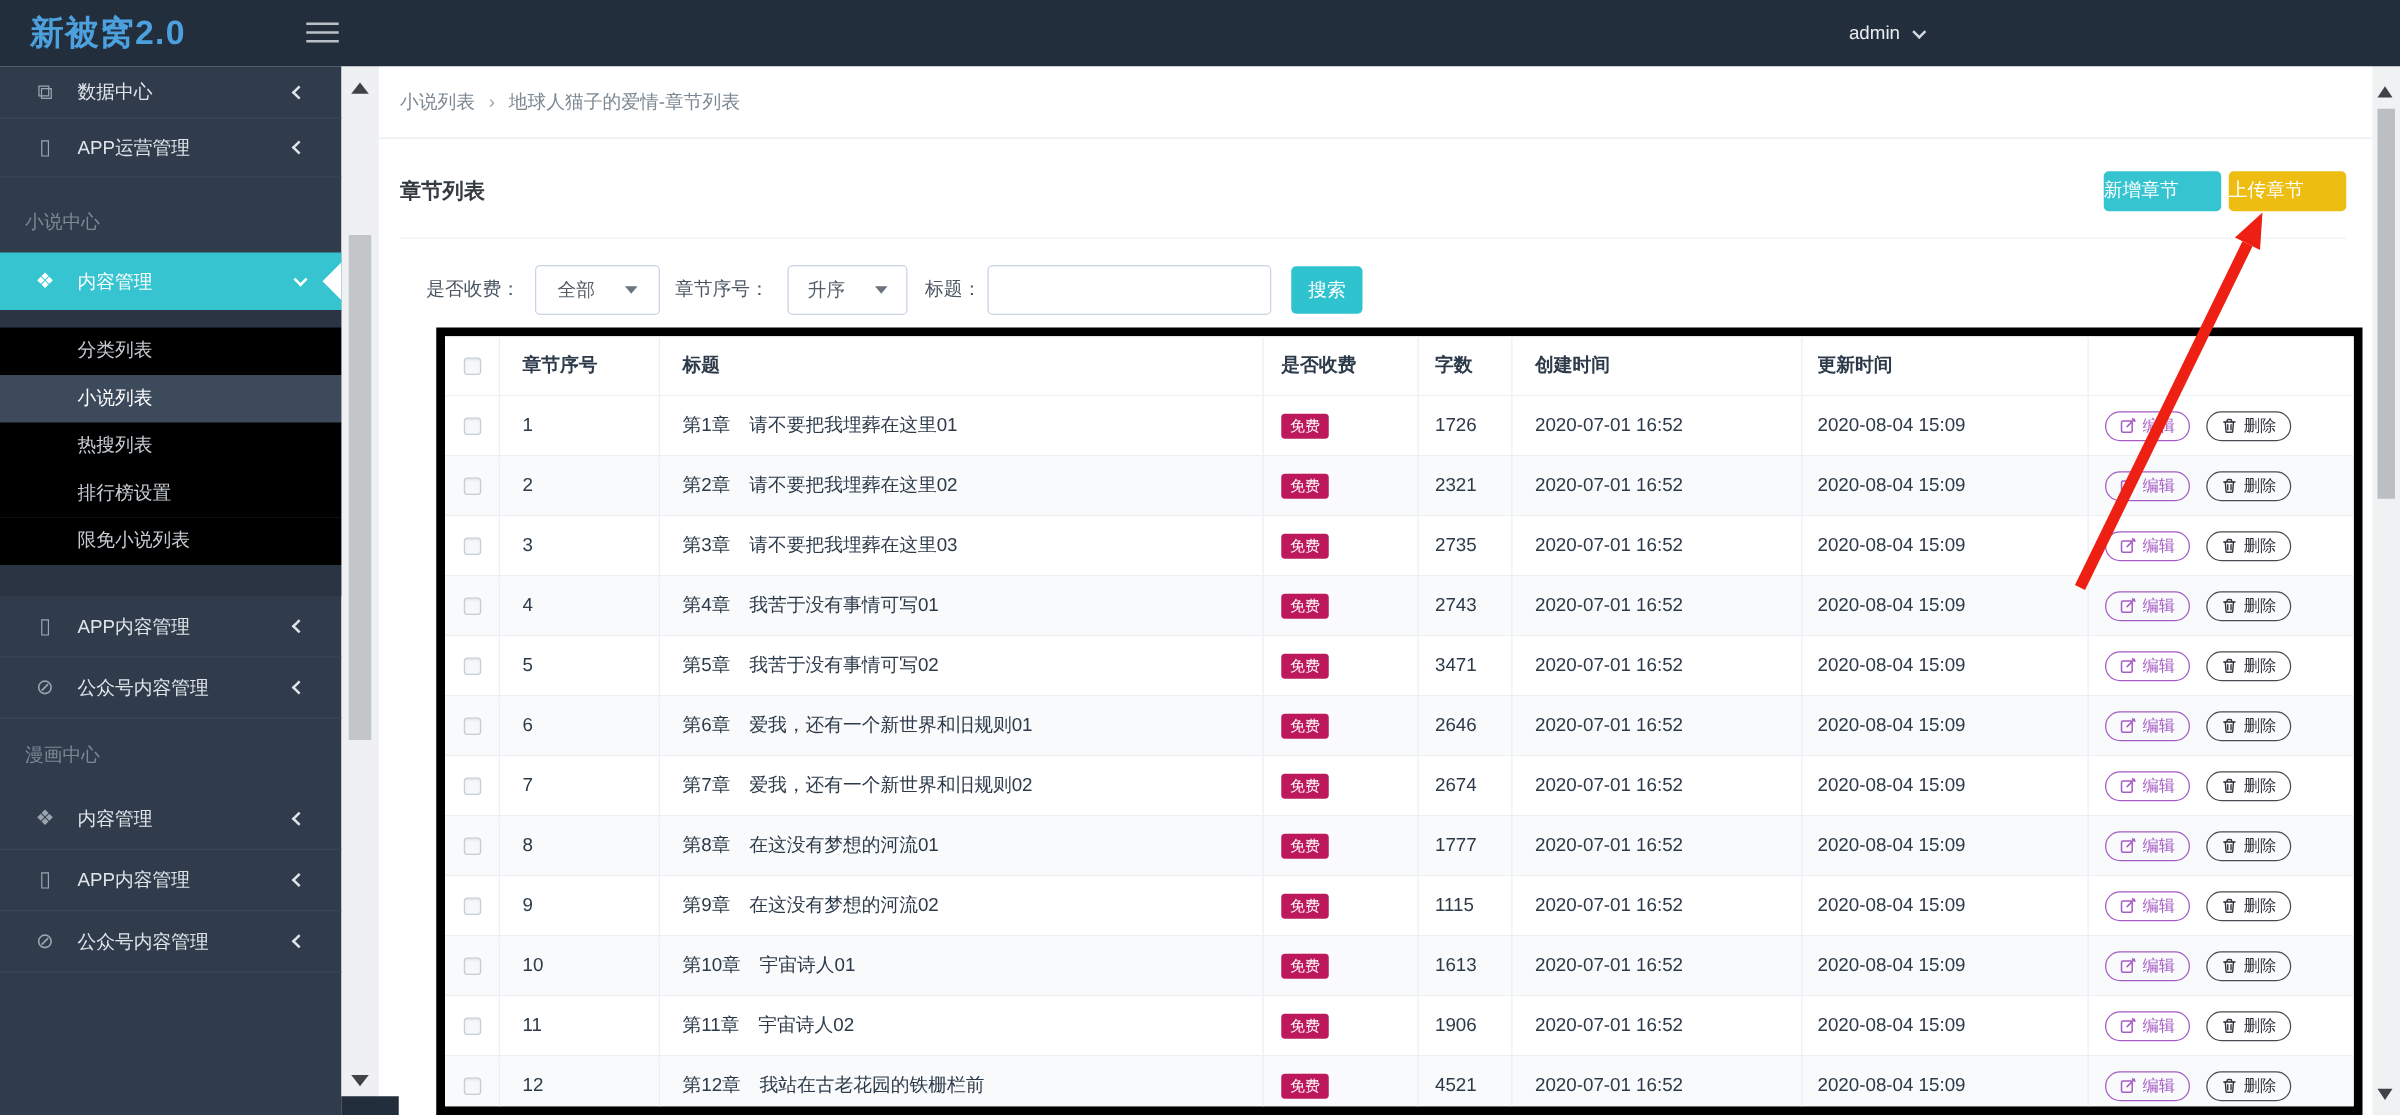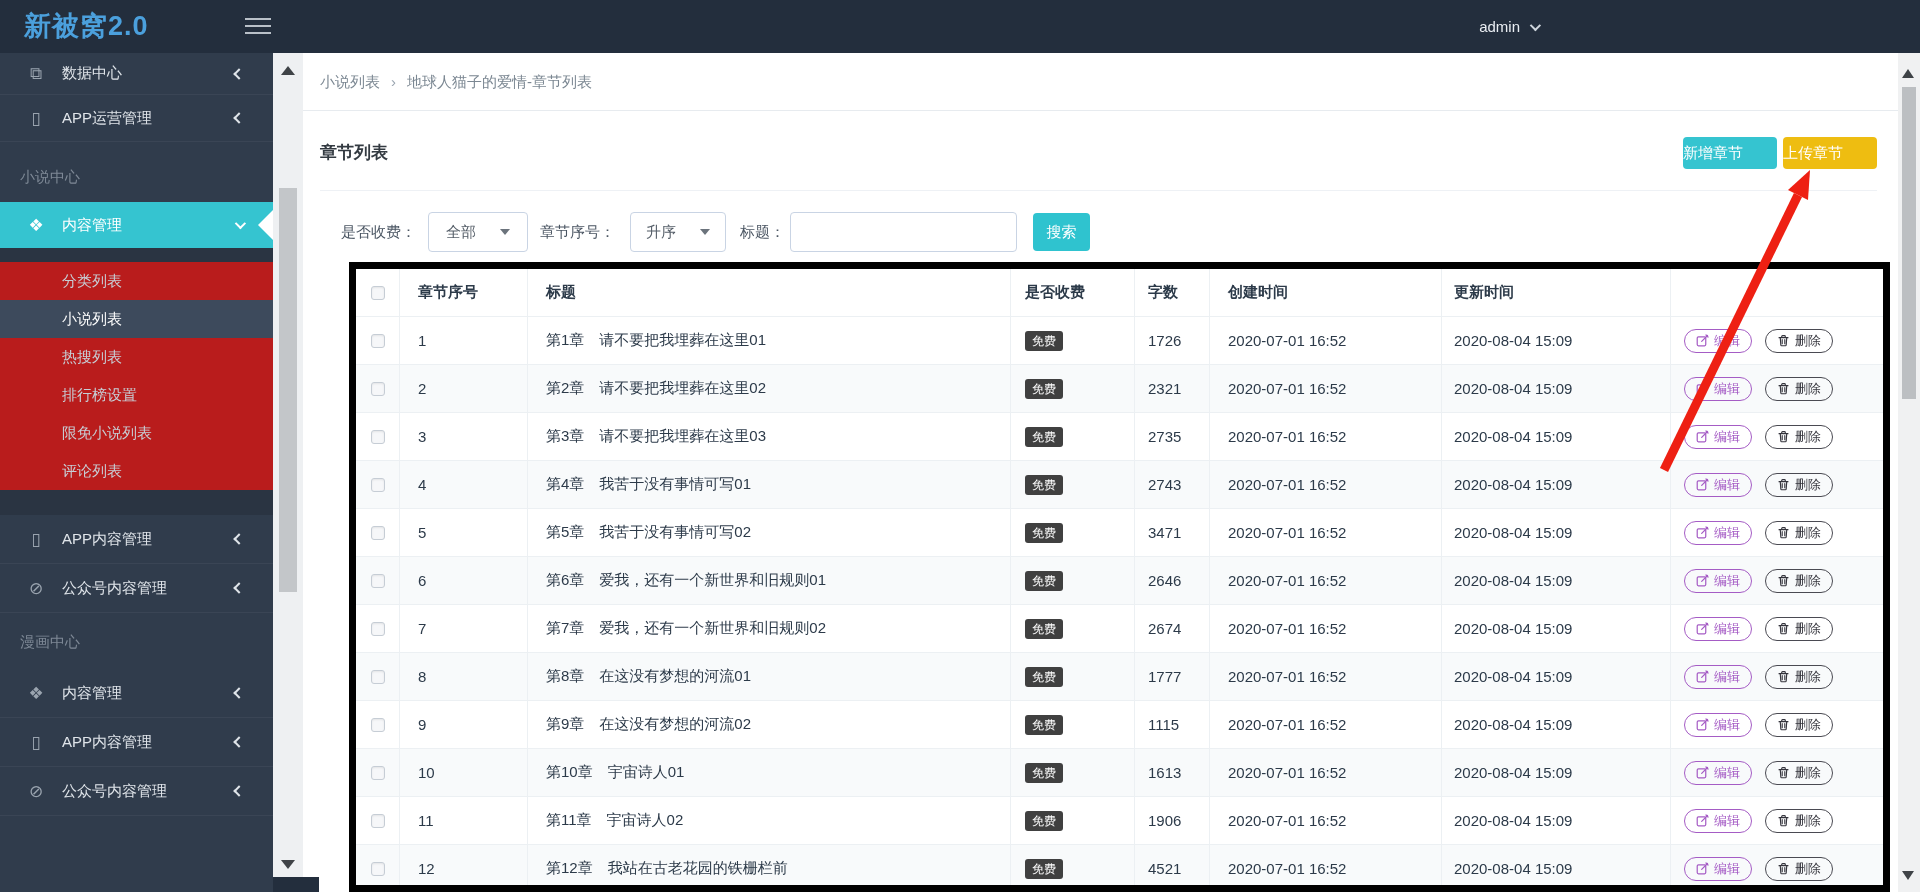--- a/index.html
+++ b/index.html
@@ -22,21 +22,21 @@
   .item { position:relative; height:47px; display:flex; align-items:center; gap:14px; padding-left:24px; color:#e0e5ea; font-size:15px; border-bottom:1px solid #3a4555; cursor:pointer; }
   .item .ic { width:24px; text-align:center; font-size:17px; color:#9aa4af; font-style:normal; }
   .item .chev { margin-left:auto; margin-right:30px; }
   .item.active { background:#35c4d0; color:#fff; border-bottom:none; height:46px; }
   .item.active .ic { color:#fff; }
   .item.active .chev { border-color:#fff; }
   .item.h42 { height:42px; }
   .item.h49 { height:49px; }
   .section { height:60px; padding:26px 0 0 20px; color:#7e8996; font-size:15px; }
   .section.h56 { height:56px; padding-top:20px; }
-  .sub { height:38px; line-height:38px; padding-left:62px; background:#b91c1c; color:#c7ced5; font-size:15px; cursor:pointer; }
+  .sub { height:38px; line-height:38px; padding-left:62px; background:#000000; color:#c7ced5; font-size:15px; cursor:pointer; }
   .sub.selected { background:#3d4a5c; color:#fff; }
   .gap14 { height:14px; background:#2a3442; }
   .gap25 { height:25px; background:#2a3442; }
   .ic:empty, .chev.none { display:none; }
   .wedge { position:absolute; left:258px; top:210px; width:0; height:0; border-top:15px solid transparent; border-bottom:15px solid transparent; border-right:15px solid #fff; z-index:12; }
 
   
   .sb-gutter { position:absolute; left:273px; top:53px; width:30px; height:839px; background:#eef0f2; z-index:9; }
   .tri-up { width:0; height:0; border-left:7px solid transparent; border-right:7px solid transparent; border-bottom:9px solid #3f4347; position:absolute; left:8px; cursor:pointer; }
   .tri-dn { width:0; height:0; border-left:7px solid transparent; border-right:7px solid transparent; border-top:9px solid #3f4347; position:absolute; left:8px; cursor:pointer; }
@@ -75,21 +75,21 @@
   .tr:nth-child(even) { background:#f8fafb; }
   .tr.head { background:#fff; font-weight:bold; color:#1c2733; }
   .td { display:flex; align-items:center; padding-left:18px; font-size:15px; color:#2c3a49; border-right:1px solid #ecf0f3; overflow:hidden; white-space:nowrap; }
   .td:last-child { border-right:none; }
   .td.cb-cell { justify-content:center; padding-left:0; }
   .td.fee-cell { padding-left:14px; }
   .td.words-cell { padding-left:13px; }
   .td.upd-cell { padding-left:12px; }
   .td.act-cell { padding-left:13px; gap:13px; }
   .cb { width:14px; height:14px; border:1px solid #c6cdd5; border-radius:3px; background:#f6f7f9; box-shadow:inset 0 1px 2px rgba(0,0,0,.08); cursor:pointer; }
-  .badge { display:inline-block; background:#404040; color:#fff; font-size:12px; padding:4px 7px; border-radius:3px; line-height:1; }
+  .badge { display:inline-block; background:#be185d; color:#fff; font-size:12px; padding:4px 7px; border-radius:3px; line-height:1; }
   .badge:empty { display:none; }
   .pill { display:inline-flex; align-items:center; gap:5px; height:24px; padding:0 11px; border-radius:13px; background:transparent; font-size:13px; cursor:pointer; border:1px solid; font-family:Liberation Mono, monospace; }
   .pill-edit { color:#a55cc5; border-color:#a55cc5; }
   .pill-del { color:#34343c; border-color:#4a4a52; }
   .pill svg { display:block; }
 
   
   .arrow-overlay { position:absolute; left:0; top:0; width:1920px; height:892px; z-index:50; pointer-events:none; }
 </style>
 </head>
@@ -164,25 +164,20 @@
       <span>排行榜设置</span>
       
     </div>
 
     <div class="sub">
       
       <span>限免小说列表</span>
       
     </div>
 
-    <div class="sub">
-      
-      <span>评论列表</span>
-      
-    </div>
 
     <div class="gap25">
       
       <span></span>
       
     </div>
 
     <div class="item h49">
       <i class="ic">▯</i>
       <span>APP内容管理</span>

